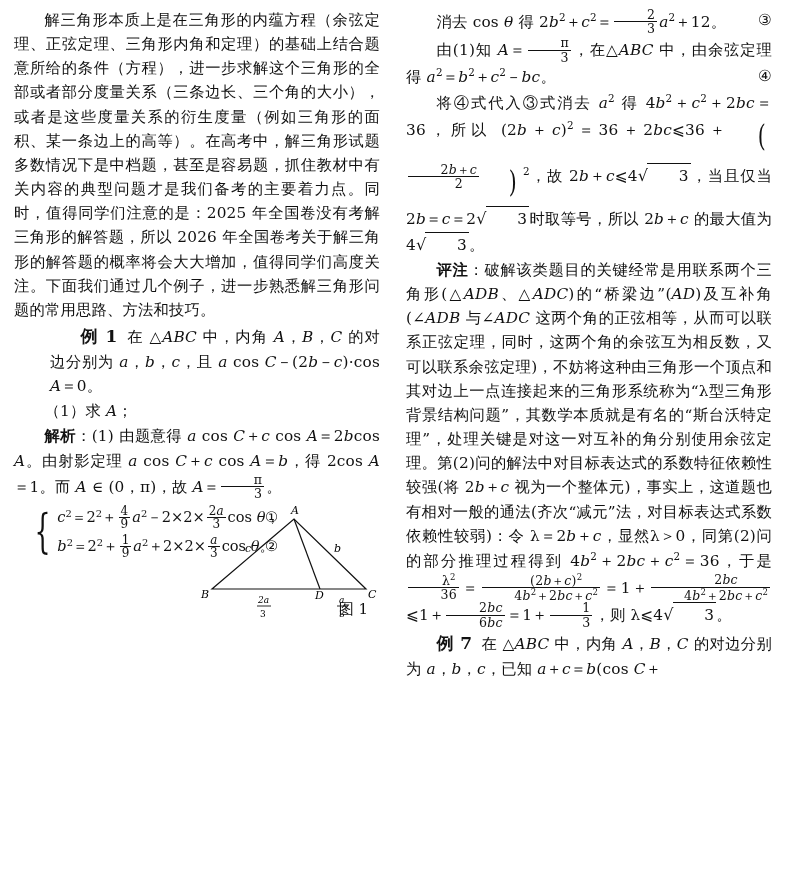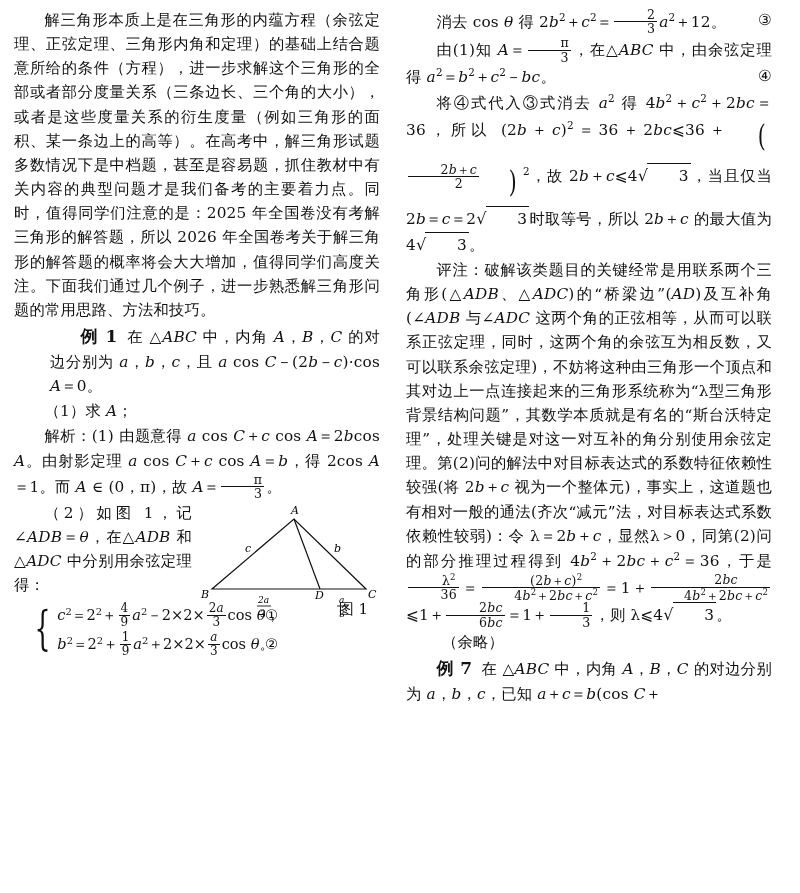--- a/index.html
+++ b/index.html
@@ -30,21 +30,21 @@
   p {
     margin: 0 0 1px 0;
     font-size: 15.3px;
     line-height: 1.58;
     text-align: justify;
     text-justify: inter-ideograph;
     letter-spacing: 0.2px;
   }
   .indent2 { text-indent: 2em; }
   .noindent { text-indent: 0; margin-left: 36px; }
-  .bold { font-weight: normal; }
+  .bold { font-weight: bold; }
   .ex-num {
     font-weight: bold;
     font-size: 17px;
     padding-right: 4px;
   }
   .mi { font-style: italic; font-family: "DejaVu Serif", "Liberation Serif", serif; }
   .frac {
     display: inline-block;
     vertical-align: -0.52em;
     text-align: center;
@@ -143,23 +143,20 @@
         <text x="60" y="100" font-size="9" font-family="DejaVu Serif, serif" font-style="italic">2a</text>
         <line x1="59" y1="103" x2="73" y2="103" stroke="#111" stroke-width="0.9"></line>
         <text x="62" y="114" font-size="9" font-family="DejaVu Serif, serif">3</text>
         <text x="141" y="100" font-size="9" font-family="DejaVu Serif, serif" font-style="italic">a</text>
         <line x1="139" y1="103" x2="149" y2="103" stroke="#111" stroke-width="0.9"></line>
         <text x="141" y="114" font-size="9" font-family="DejaVu Serif, serif">3</text>
       </svg>
       <div class="figcap">图 1</div>
     </div>
 
-    <p class="indent2">
-      （2）如图 1，记∠<span class="mi">ADB</span>＝<span class="mi">θ</span>，在△<span class="mi">ADB</span> 和△<span class="mi">ADC</span> 中分别用余弦定理得：
-    </p>
 
     <div class="casebrace">
       <div class="brace">{</div>
       <div class="case-lines">
         <div class="case-line">
           <span class="mi">c</span><sup>2</sup>＝2<sup>2</sup>＋<span class="frac"><span class="num">4</span><span class="den">9</span></span><span class="mi">a</span><sup>2</sup>－2×2×<span class="frac"><span class="num">2<span class="mi">a</span></span><span class="den">3</span></span>cos <span class="mi">θ</span>，
           <span class="case-tag">①</span>
         </div>
         <div class="case-line">
           <span class="mi">b</span><sup>2</sup>＝2<sup>2</sup>＋<span class="frac"><span class="num">1</span><span class="den">9</span></span><span class="mi">a</span><sup>2</sup>＋2×2×<span class="frac"><span class="num"><span class="mi">a</span></span><span class="den">3</span></span>cos <span class="mi">θ</span>。
@@ -183,21 +180,20 @@
     </p>
 
     <p class="indent2">
       将④式代入③式消去 <span class="mi">a</span><sup>2</sup> 得 4<span class="mi">b</span><sup>2</sup>＋<span class="mi">c</span><sup>2</sup>＋2<span class="mi">bc</span>＝36，所以 (2<span class="mi">b</span>＋<span class="mi">c</span>)<sup>2</sup>＝36＋2<span class="mi">bc</span>⩽36＋<span class="paren-big">(</span><span class="frac"><span class="num">2<span class="mi">b</span>＋<span class="mi">c</span></span><span class="den">2</span></span><span class="paren-big">)</span><sup>2</sup>，故 2<span class="mi">b</span>＋<span class="mi">c</span>⩽4<span class="sqrt-sym">√</span><span class="sqrt">3</span>，当且仅当 2<span class="mi">b</span>＝<span class="mi">c</span>＝2<span class="sqrt-sym">√</span><span class="sqrt">3</span>时取等号，所以 2<span class="mi">b</span>＋<span class="mi">c</span> 的最大值为 4<span class="sqrt-sym">√</span><span class="sqrt">3</span>。
     </p>
 
     <p class="indent2">
       <span class="bold">评注</span>：破解该类题目的关键经常是用联系两个三角形(△<span class="mi">ADB</span>、△<span class="mi">ADC</span>)的“桥梁边”(<span class="mi">AD</span>)及互补角(∠<span class="mi">ADB</span> 与∠<span class="mi">ADC</span> 这两个角的正弦相等，从而可以联系正弦定理，同时，这两个角的余弦互为相反数，又可以联系余弦定理)，不妨将这种由三角形一个顶点和其对边上一点连接起来的三角形系统称为“λ型三角形背景结构问题”，其数学本质就是有名的“斯台沃特定理”，处理关键是对这一对互补的角分别使用余弦定理。第(2)问的解法中对目标表达式的系数特征依赖性较强(将 2<span class="mi">b</span>＋<span class="mi">c</span> 视为一个整体元)，事实上，这道题也有相对一般的通法(齐次“减元”法，对目标表达式系数依赖性较弱)：令 λ＝2<span class="mi">b</span>＋<span class="mi">c</span>，显然λ＞0，同第(2)问的部分推理过程得到 4<span class="mi">b</span><sup>2</sup>＋2<span class="mi">bc</span>＋<span class="mi">c</span><sup>2</sup>＝36，于是 <span class="frac"><span class="num">λ<sup>2</sup></span><span class="den">36</span></span>＝<span class="frac"><span class="num">(2<span class="mi">b</span>＋<span class="mi">c</span>)<sup>2</sup></span><span class="den">4<span class="mi">b</span><sup>2</sup>＋2<span class="mi">bc</span>＋<span class="mi">c</span><sup>2</sup></span></span>＝1＋<span class="frac"><span class="num">2<span class="mi">bc</span></span><span class="den">4<span class="mi">b</span><sup>2</sup>＋2<span class="mi">bc</span>＋<span class="mi">c</span><sup>2</sup></span></span>⩽1＋<span class="frac"><span class="num">2<span class="mi">bc</span></span><span class="den">6<span class="mi">bc</span></span></span>＝1＋<span class="frac"><span class="num">1</span><span class="den">3</span></span>，则 λ⩽4<span class="sqrt-sym">√</span><span class="sqrt">3</span>。
     </p>
 
-    <p class="noindent">（余略）</p>
 
     <p class="indent2">
       <span class="ex-num">例 7</span>
       <span>在 <span class="mi">△ABC</span> 中，内角 <span class="mi">A</span>，<span class="mi">B</span>，<span class="mi">C</span> 的对边分别为 <span class="mi">a</span>，<span class="mi">b</span>，<span class="mi">c</span>，已知 <span class="mi">a</span>＋<span class="mi">c</span>＝<span class="mi">b</span>(cos <span class="mi">C</span>＋</span>
     </p>
 
   </div>
 
 </div>
 

